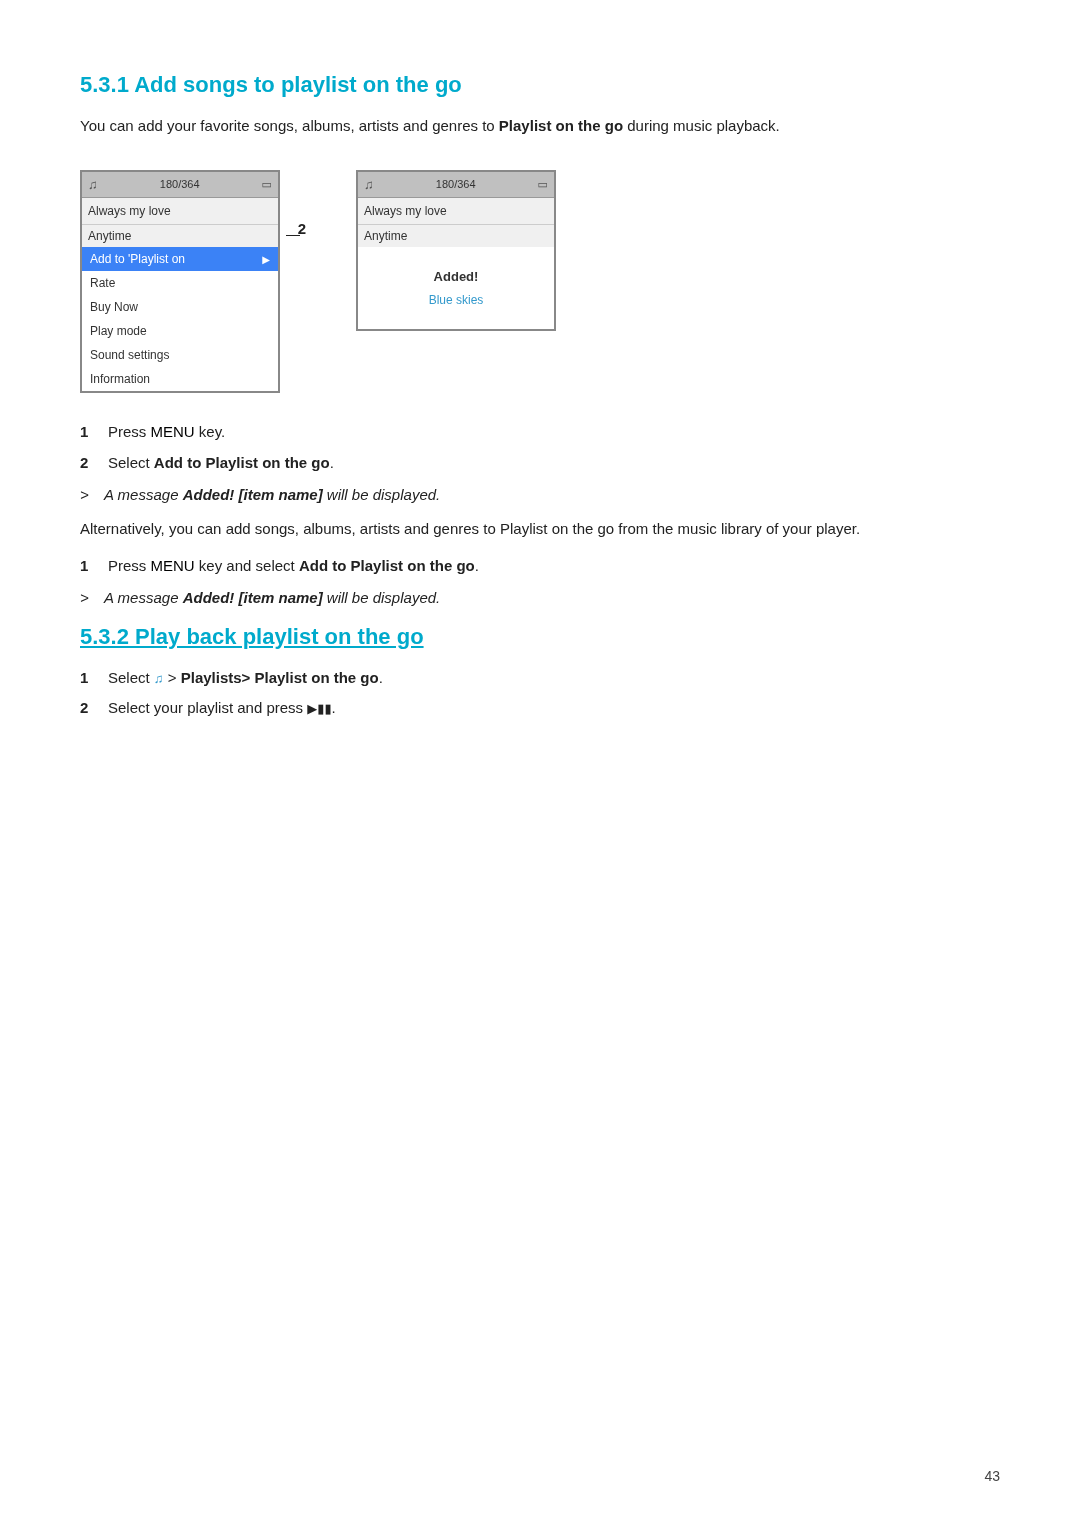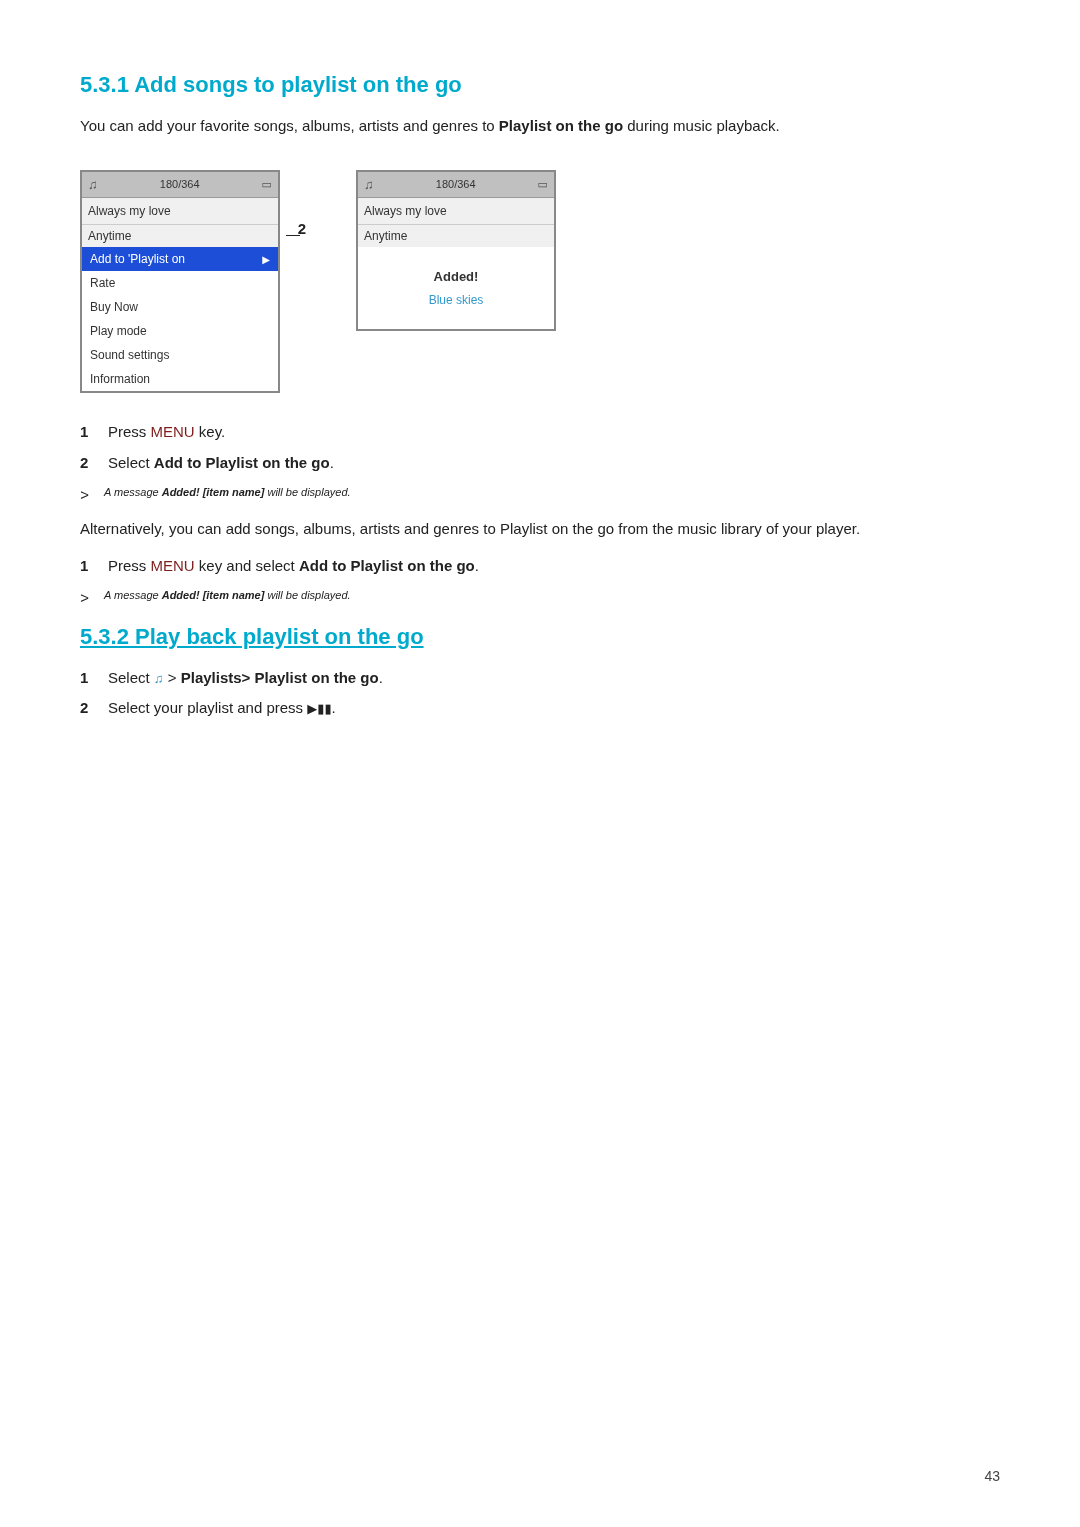--- a/index.html
+++ b/index.html
@@ -17,21 +17,21 @@
       color: #00aacc;
       font-size: 22px;
       font-weight: bold;
       margin-bottom: 14px;
       margin-top: 8px;
     }
     .intro-text {
       margin-bottom: 32px;
       font-size: 15px;
     }
-    .menu-color { color: #7f1d1d; }
+    .menu-color { color: #000000; }
 
     
     .devices-row {
       display: flex;
       flex-direction: row;
       gap: 40px;
       margin-bottom: 28px;
       align-items: flex-start;
     }
     .device-screen {
@@ -79,21 +79,21 @@
       background: #fff;
       border: none;
     }
     .device-menu-item {
       padding: 3px 8px;
       font-size: 12px;
       color: #333;
       cursor: default;
     }
     .device-menu-item.selected {
-      background: #1d4ed8;
+      background: #3b82f6;
       color: #fff;
       display: flex;
       align-items: center;
       justify-content: space-between;
     }
     .device-menu-item.selected::after {
       content: '▶';
       font-size: 10px;
     }
     
@@ -149,21 +149,21 @@
       font-style: italic;
     }
     .result-arrow {
       font-weight: normal;
       font-size: 15px;
       min-width: 20px;
       margin-right: 4px;
       color: #222;
     }
     .result-content {
-      font-size: 11px;
+      font-size: 15px;
       text-align: center;
     }
     .para {
       margin-bottom: 14px;
       font-size: 15px;
       line-height: 1.6;
     }
 
     .page-number {
       position: absolute;

